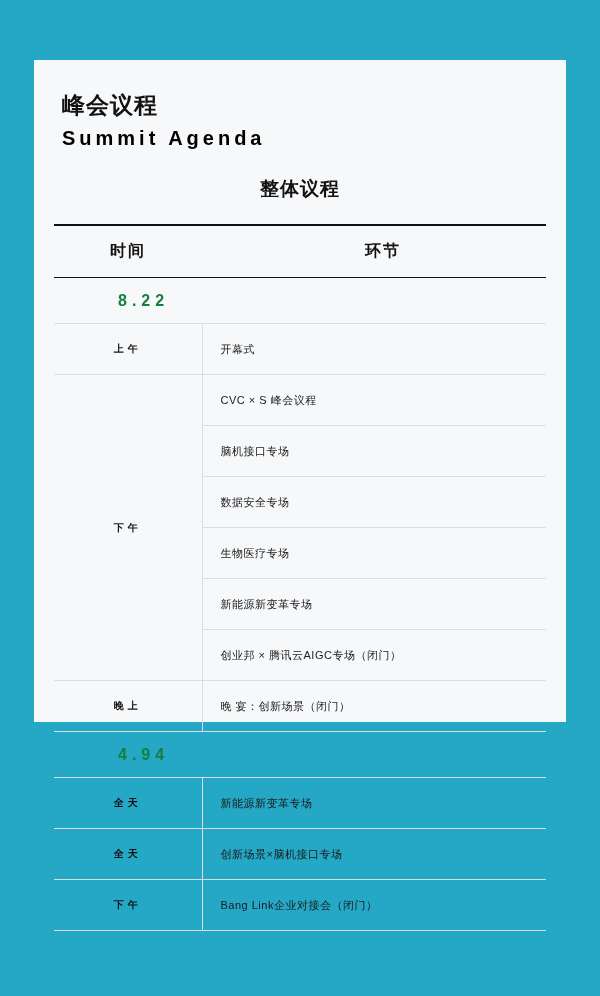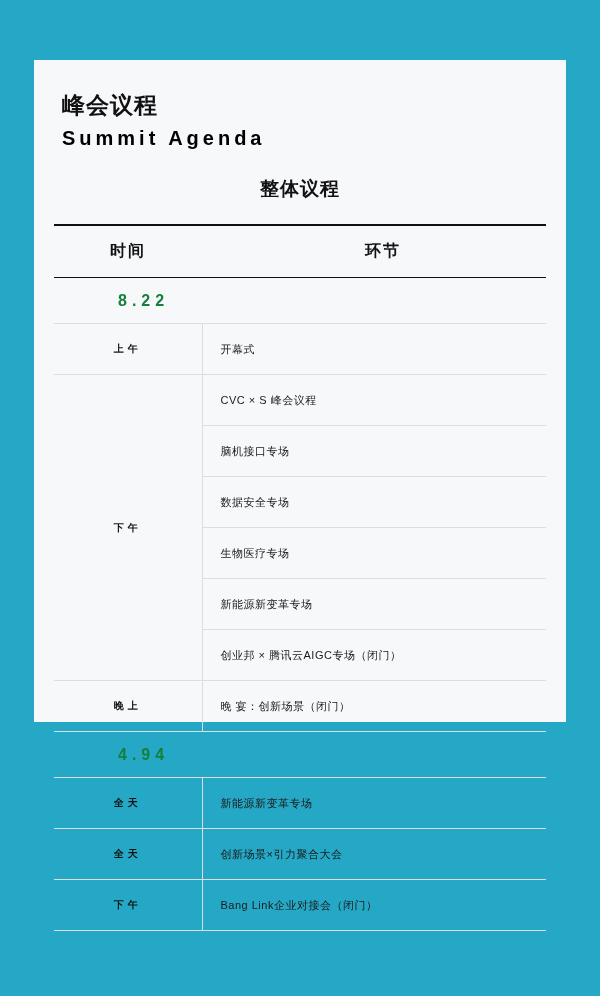--- a/index.html
+++ b/index.html
@@ -156,21 +156,21 @@
       <tr class="date-row">
         <td colspan="2">4.94</td>
       </tr>
 
       <tr>
         <td class="time-cell">全天</td>
         <td class="sess-cell">新能源新变革专场</td>
       </tr>
       <tr>
         <td class="time-cell">全天</td>
-        <td class="sess-cell">创新场景×引力聚合大会</td>
+        <td class="sess-cell">创新场景×脑机接口专场</td>
       </tr>
       <tr>
         <td class="time-cell">下午</td>
         <td class="sess-cell">Bang Link企业对接会（闭门）</td>
       </tr>
 
     </tbody>
   </table>
 </div>
 

